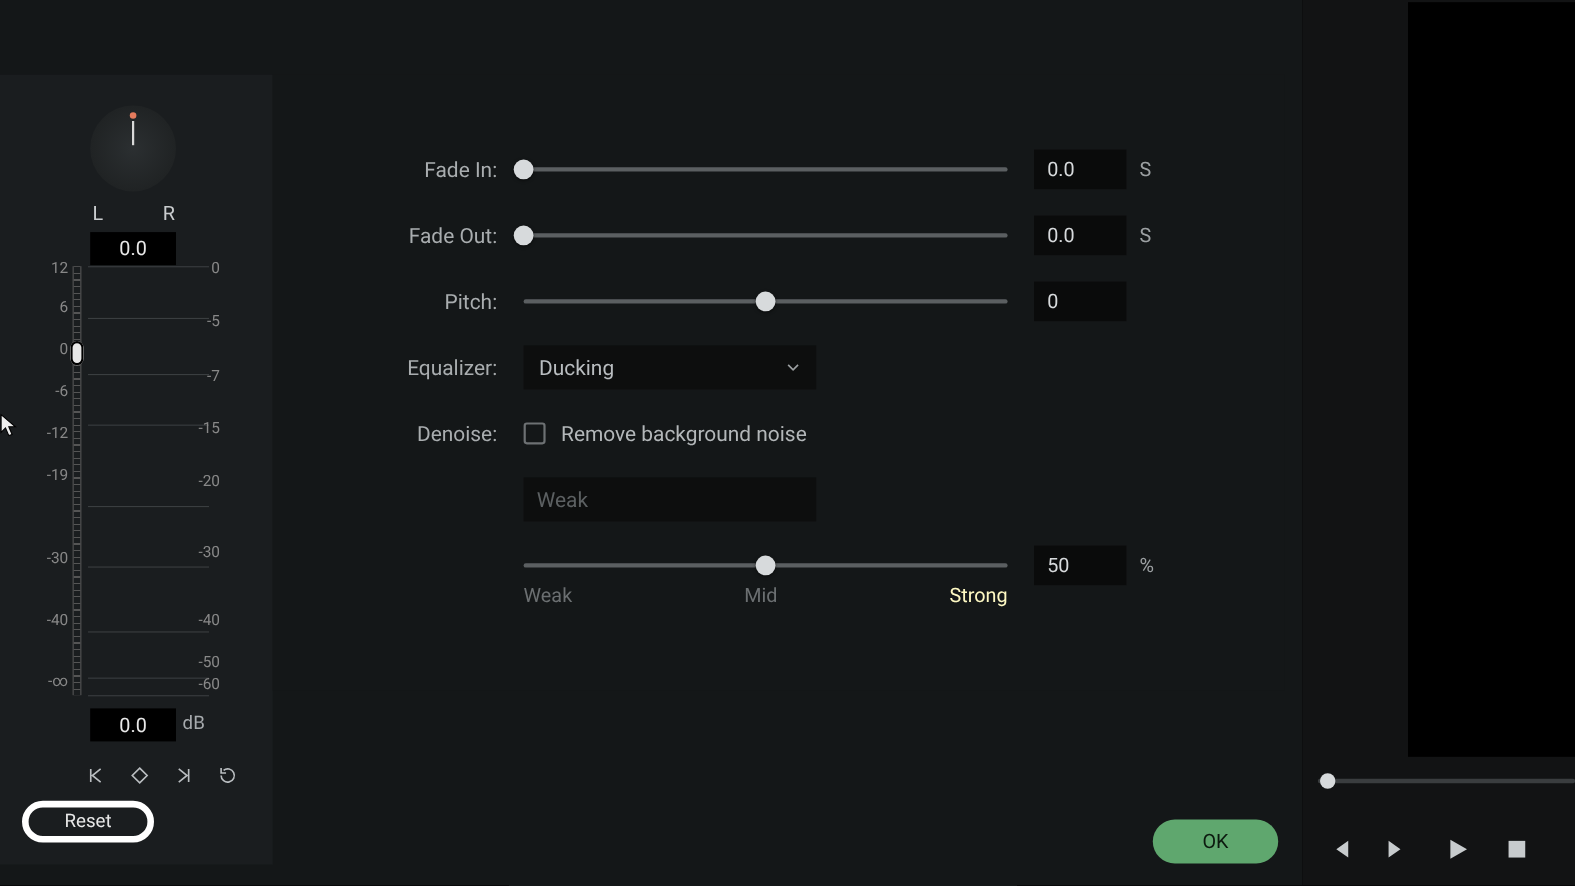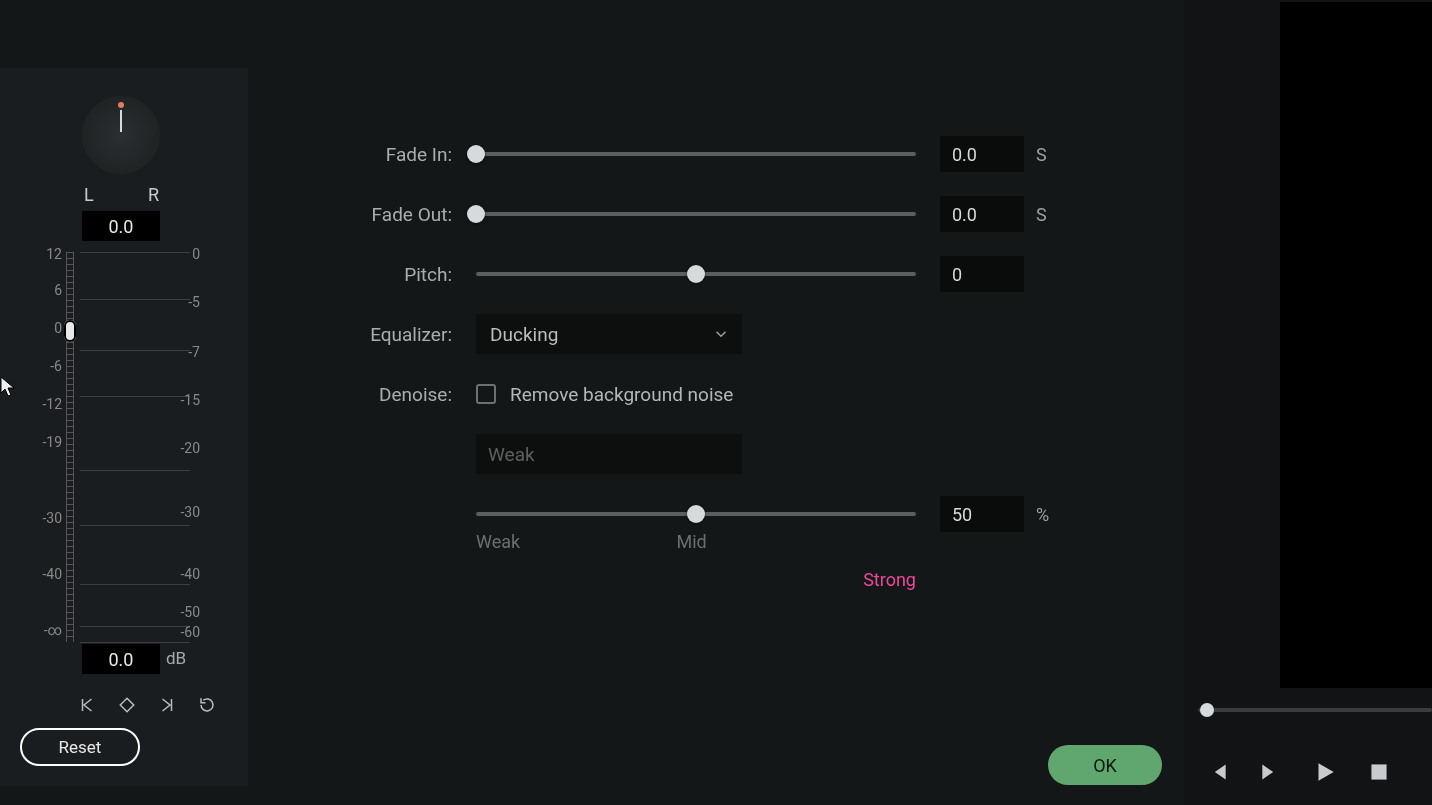--- a/index.html
+++ b/index.html
@@ -17,54 +17,54 @@
   .vol-pane { position: absolute; left: 0; top: 68px; width: 248px; height: 718px; background: #1a1d1f; }
   .pan-knob-wrap { position: absolute; left: 82px; top: 28px; width: 78px; height: 78px; }
   .pan-knob { width: 78px; height: 78px; border-radius: 50%; background: radial-gradient(circle at 50% 50%, #2b2f31 0%, #202324 70%); position: relative; }
   .pan-knob::before { content:""; position:absolute; left:50%; top:6px; transform:translateX(-50%); width:6px; height:6px; border-radius:50%; background:#e57b5d; }
   .pan-knob::after  { content:""; position:absolute; left:50%; top:14px; transform:translateX(-50%); width:2px; height:22px; background:#d9d9d9; }
   .lr { position:absolute; top:116px; font-size:18px; color:#c9ccce; }
   .lr.l { left: 84px; } .lr.r { left: 148px; }
   .pan-val { position:absolute; left:82px; top:143px; width:78px; height:30px; background:#000; color:#e8e8e8; font-size:18px; display:flex; align-items:center; justify-content:center; }
 
   
-  .meter { position:absolute; left:40px; top:184px; width:160px; height:390px; }
+  .meter { position:absolute; left:40px; top:174px; width:160px; height:390px; }
   .m-tick-l { position:absolute; left:0; font-size:14px; color:#888; text-align:right; width:22px; }
   .m-tick-r { position:absolute; right:0; font-size:14px; color:#888; }
   .scale { position:absolute; left:26px; top:0; bottom:0; width:8px; background:
      repeating-linear-gradient(#555 0 1px, transparent 1px 6px); border-left:1px solid #555; border-right:1px solid #555;}
   .hline { position:absolute; left:40px; right:10px; height:1px; background:#3a3e40; }
   .v-thumb { position:absolute; left:24px; width:12px; height:22px; border-radius:6px; background:#e8e8e8; box-shadow:0 0 0 2px #000 inset; }
 
   .db-val { position:absolute; left:82px; top:576px; width:78px; height:30px; background:#000; color:#e8e8e8; font-size:18px; display:flex; align-items:center; justify-content:center; }
   .db-lbl { position:absolute; left:166px; top:580px; font-size:17px; color:#a7abae; }
 
   .kf-row { position:absolute; left:78px; top:628px; display:flex; gap:22px; align-items:center; }
   .kf-row svg { width:18px; height:18px; stroke:#b9bdc0; fill:none; stroke-width:2; cursor:pointer; }
 
-  .reset-btn { position:absolute; left:20px; bottom:20px; width:120px; height:38px; border:2px solid #ffffff; border-radius:19px; background:transparent; color:#e8e8e8; font-size:17px; cursor:pointer; }
+  .reset-btn { position:absolute; left:20px; bottom:20px; width:120px; height:38px; border:6px solid #ffffff; border-radius:19px; background:transparent; color:#e8e8e8; font-size:17px; cursor:pointer; }
 
   
   .props { position:absolute; left:248px; top:68px; right:16px; height:560px; background:#141718; }
   .row { display:flex; align-items:center; height:60px; }
   .lbl { width:228px; text-align:right; padding-right:24px; font-size:19px; color:#a9adaf; }
   .slider { position:relative; width:440px; height:22px; }
   .track { position:absolute; left:0; right:0; top:50%; height:4px; transform:translateY(-50%); background:#5b5f61; border-radius:2px; }
   .thumb { position:absolute; top:50%; transform:translate(-50%,-50%); width:18px; height:18px; border-radius:50%; background:#d7dadc; box-shadow:0 1px 3px rgba(0,0,0,.6); }
   .numbox { width:84px; height:36px; margin-left:24px; background:#0a0b0b; color:#d7dadc; display:flex; align-items:center; padding-left:12px; font-size:18px; }
   .unit { width:20px; margin-left:12px; color:#9ca0a2; font-size:18px; }
 
   .select { position:relative; width:266px; height:40px; background:#0d0e0e; display:flex; align-items:center; padding:0 14px; color:#b9bdc0; font-size:19px; cursor:pointer; }
   .select svg { position:absolute; right:12px; top:50%; transform:translateY(-50%); width:18px; height:18px; stroke:#9ca0a2; fill:none; stroke-width:2;}
   .chk { width:20px; height:20px; border:2px solid #6d7173; border-radius:3px; margin-right:14px; cursor:pointer; }
   .chk-lbl { font-size:19px; color:#b3b7b9; }
   .weakbox { width:266px; height:40px; background:#0d0e0e; display:flex; align-items:center; padding-left:12px; color:#5c6062; font-size:19px; }
 
   .sl-labels { position:absolute; display:flex; justify-content:space-between; width:440px; font-size:18px; color:#6b6f71; top:28px;}
-  .sl-labels span:nth-child(3){ color:#ec4899;margin-top:38px; }
+  .sl-labels span:nth-child(3){ color:#fef9c3; }
 
   .ok-btn { position:absolute; right:22px; bottom:20px; width:114px; height:40px; border:none; border-radius:20px; background:#5fa76e; color:#0c1a0f; font-size:18px; cursor:pointer; }
 
   
   .preview { position:absolute; left:1184px; top:0; right:0; bottom:0; background:#121314; }
   .pv-stage { position:absolute; left:96px; top:2px; right:0; height:686px; background:#000; }
   .seekbar { position:absolute; left:14px; right:0; top:702px; height:16px; }
   .seek-track { position:absolute; left:0; right:0; top:50%; height:4px; transform:translateY(-50%); background:#3a3d3f; border-radius:2px;}
   .seek-thumb { position:absolute; top:50%; transform:translate(-50%,-50%); width:14px; height:14px; border-radius:50%; background:#d7dadc; }
   .player { position:absolute; left:20px; right:0; bottom:16px; display:flex; gap:28px; align-items:center; }

